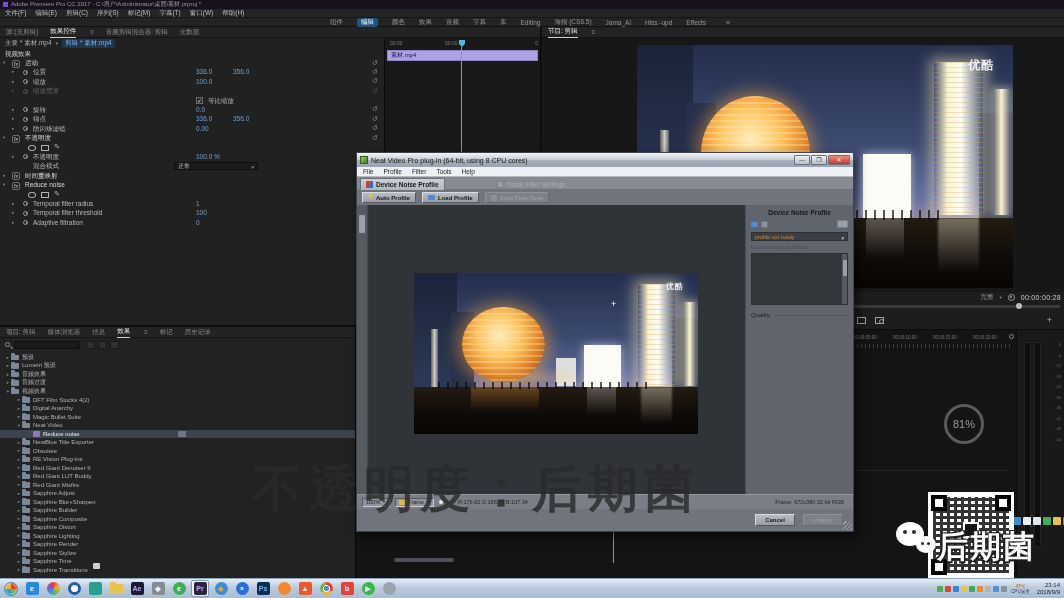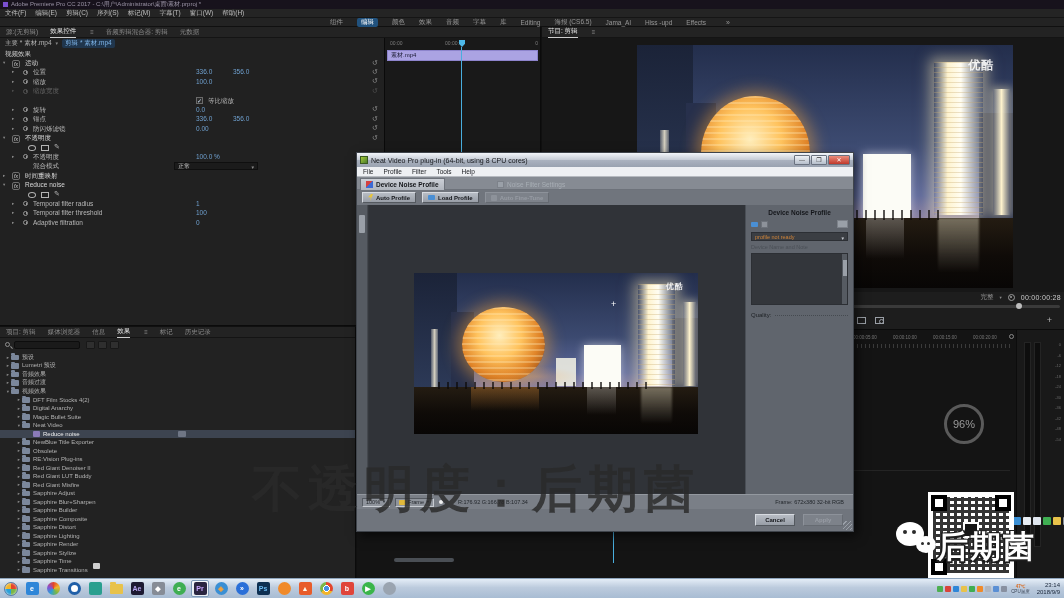--- a/index.html
+++ b/index.html
@@ -723,21 +723,21 @@
 
 <div id="imebar">
     <span class="imei" style="background: rgb(58, 143, 212);"></span>
     <span class="imei" style="background: rgb(232, 238, 244);"></span>
     <span class="imei" style="background: rgb(223, 230, 238);"></span>
     <span class="imei" style="background: rgb(63, 174, 82);"></span>
     <span class="imei" style="background: rgb(232, 194, 74);"></span>
     <span class="imei" style="background: rgb(138, 144, 152);"></span>
   </div>
 <div id="wm">不透明度：后期菌</div>
-<div id="badge68">96%</div>
+<div id="badge68">81%</div>
 <div id="qr">
   <div id="qr-pat"></div>
   <span class="qf" id="qf1"></span>
   <span class="qf" id="qf2"></span>
   <span class="qf" id="qf3"></span>
   <span id="qr-logo"></span>
 </div>
 <div id="wechat">
   <span class="wc1"></span>
   <span class="wc2"></span>

